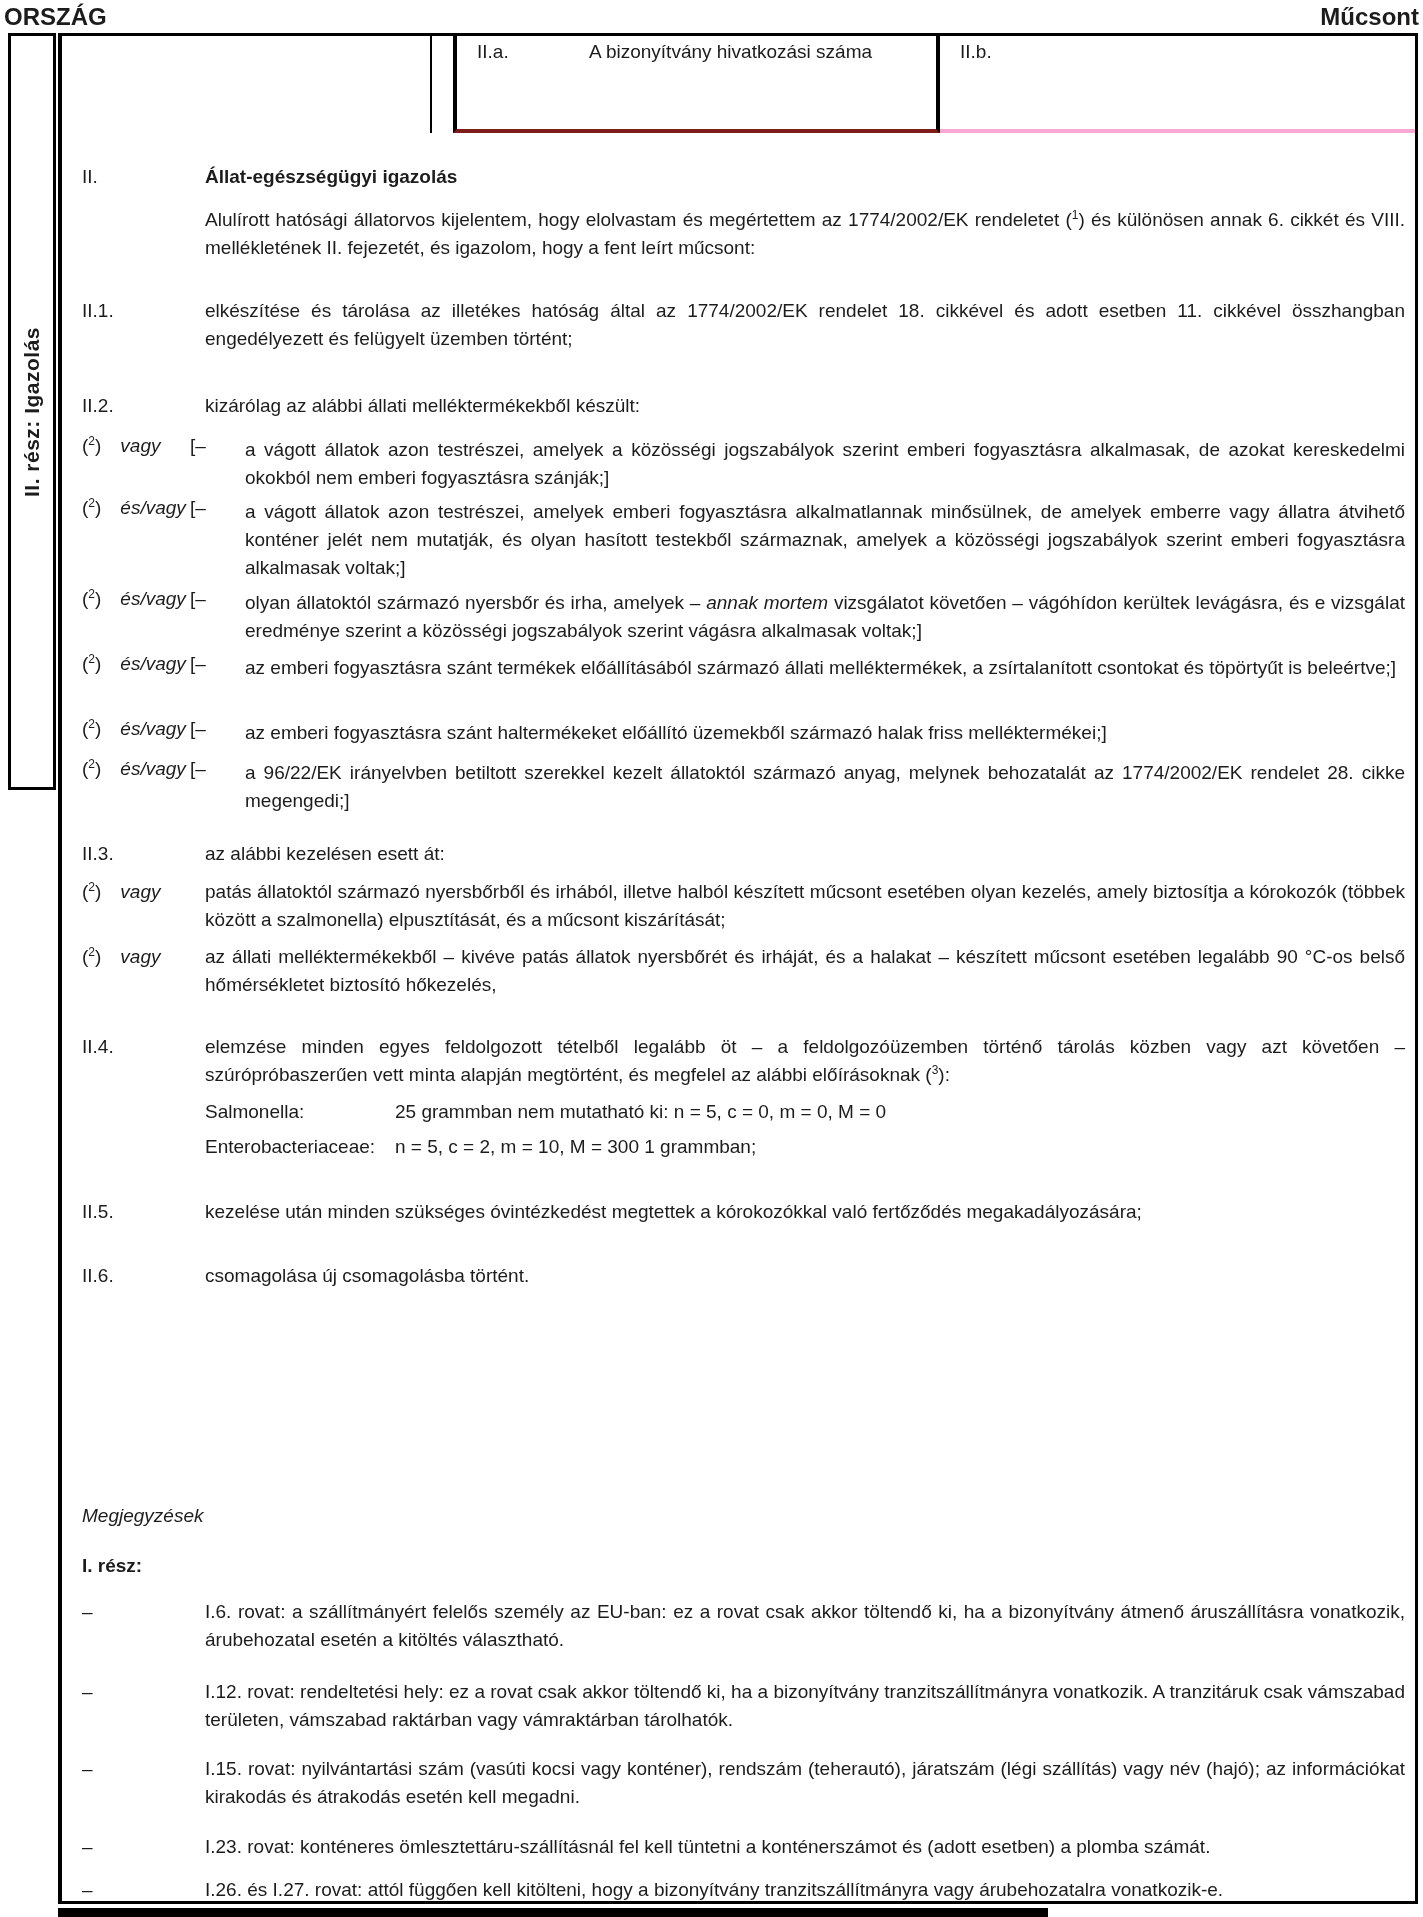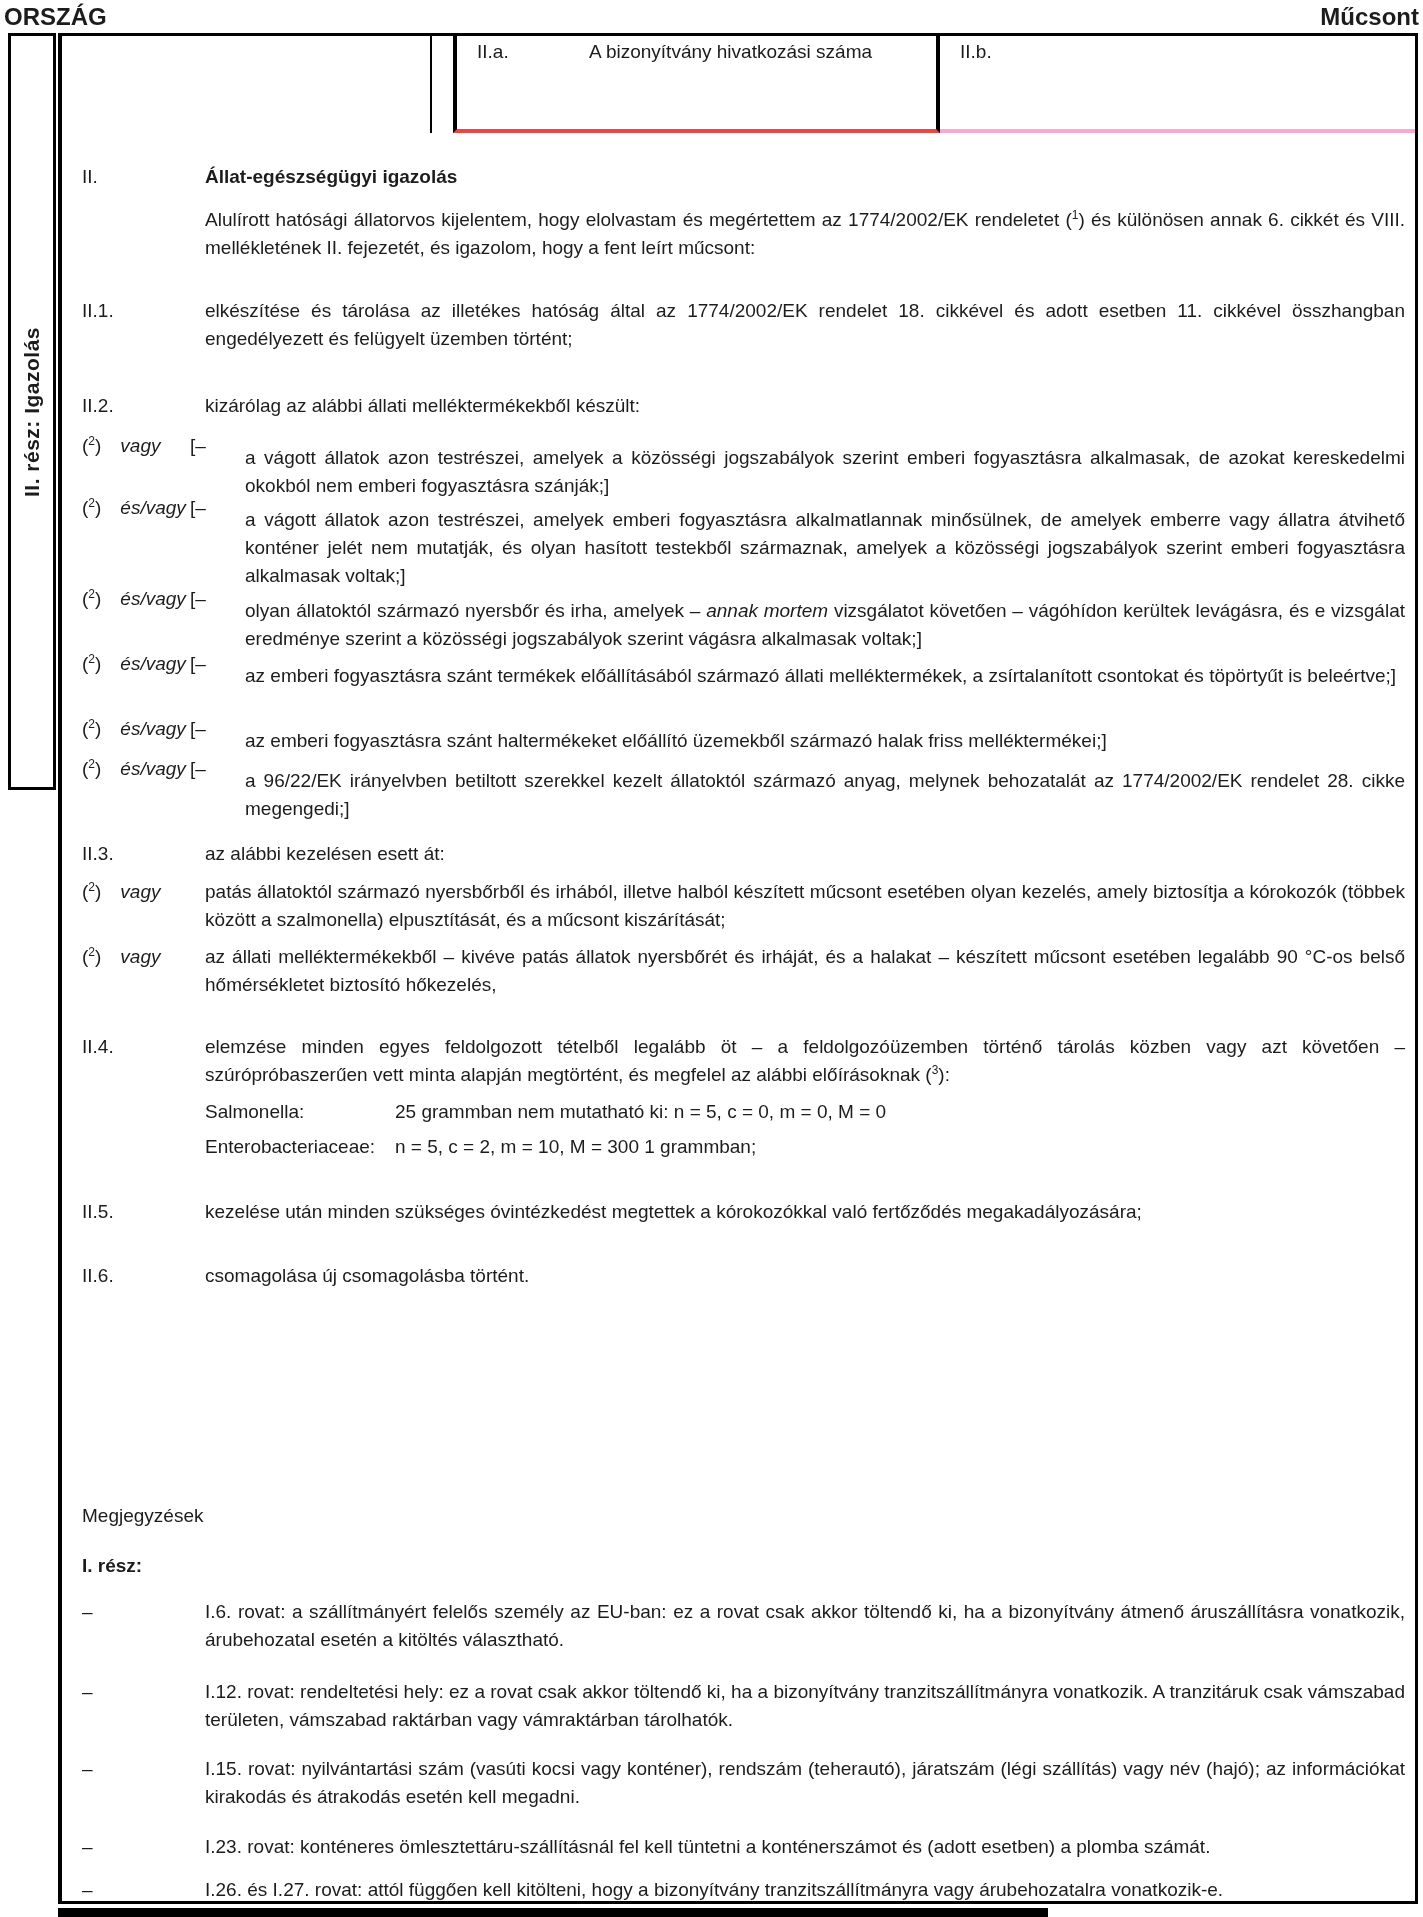--- a/index.html
+++ b/index.html
@@ -18,36 +18,36 @@
   .sidebar-box .vtext{
     transform:rotate(-90deg);white-space:nowrap;font-weight:bold;font-size:21px;letter-spacing:.5px;
   }
   .page-box{
     position:absolute;left:58px;top:33px;width:1360px;height:1871px;
     border:3px solid #000;border-left-width:4px;
   }
   .hdr-thinline{position:absolute;left:368px;top:0;width:2px;height:97px;background:#000;}
   .hdr-cell-a{
     position:absolute;left:391px;top:0;width:487px;height:97px;
-    border-left:4px solid #000;border-right:4px solid #000;border-bottom:4px solid #ef4444;
+    border-left:4px solid #000;border-right:4px solid #000;border-bottom:4px solid #7f1d1d;
   }
   .hdr-cell-b{
     position:absolute;left:878px;top:0;width:475px;height:97px;
     border-bottom:4px solid #f9a8d4;
   }
   .hdr-num{position:absolute;left:20px;top:5px;font-size:19px;}
   .hdr-title{position:absolute;left:132px;top:5px;font-size:19px;}
   .row{position:absolute;left:0;width:1353px;font-size:19px;line-height:28px;}
   .lbl{position:absolute;left:20px;top:0;white-space:nowrap;}
   .conj{margin-left:19px;font-style:italic;text-align:center;}
   .bracket{position:absolute;left:128px;top:0;}
   .body{position:absolute;left:143px;top:0;width:1200px;text-align:justify;}
-  .bbody{position:absolute;left:183px;top:12px;width:1160px;text-align:justify;}
+  .bbody{position:absolute;left:183px;top:4px;width:1160px;text-align:justify;}
   .bold{font-weight:bold;}
-  .it{text-align:center;}
+  .it{font-style:italic;text-align:center;}
   sup.s{font-size:12px;line-height:0;}
   .val{position:absolute;left:333px;top:0;white-space:nowrap;}
   .bottom-bar{position:absolute;left:58px;top:1908px;width:990px;height:9px;background:#000;}
 </style>
 </head>
 <body>
 
 <div class="screen">
 
   <div class="topline left">ORSZÁG</div>

